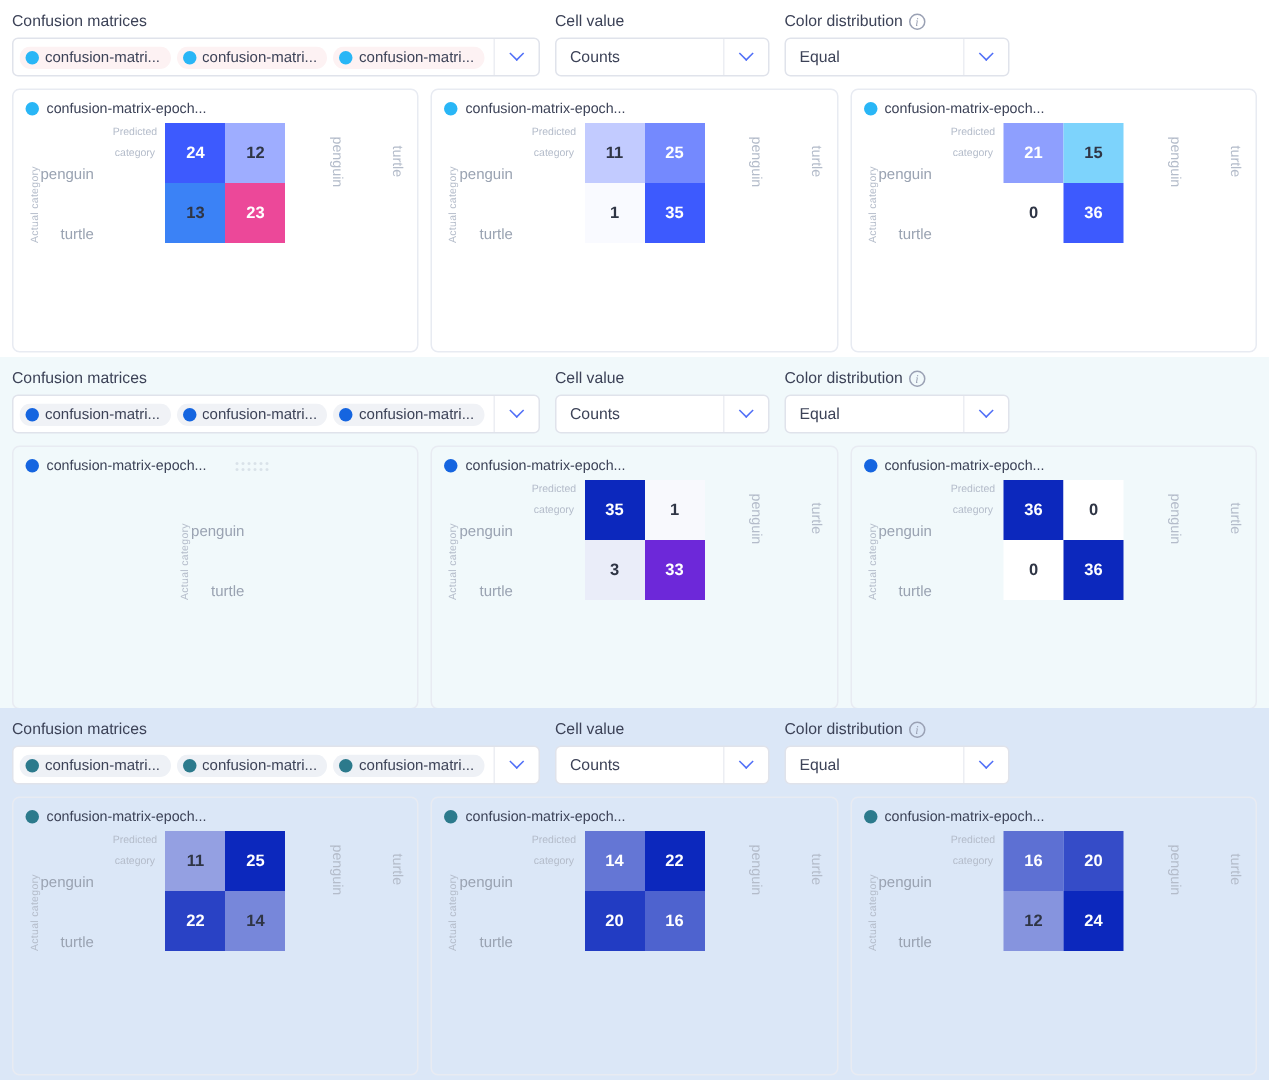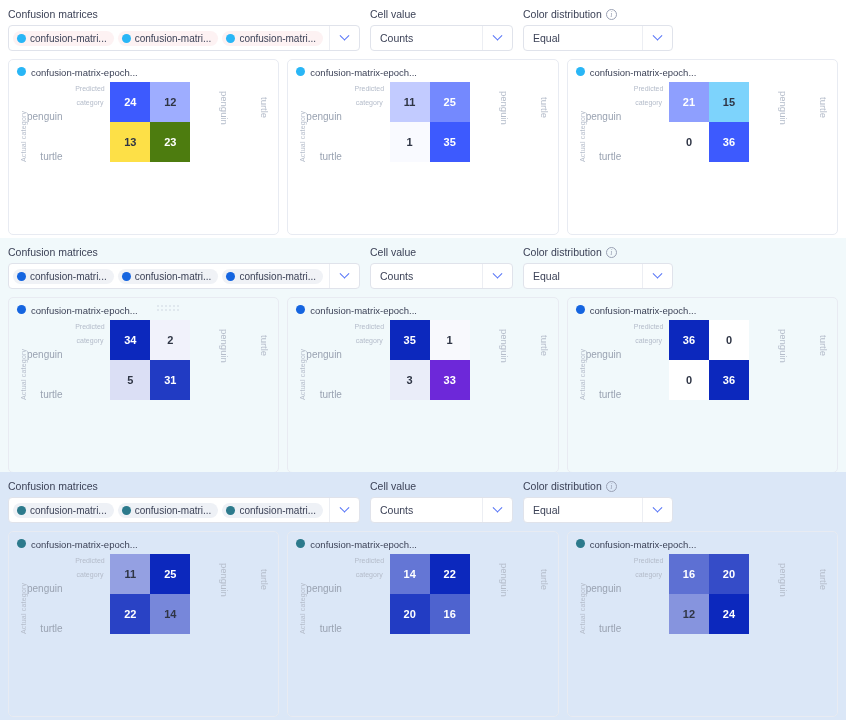--- a/index.html
+++ b/index.html
@@ -62,21 +62,21 @@
   .select-single .sv { padding-left: 9px; }
 
   
   .cards { display: flex; gap: 8px; padding: 8px 8px 0 8px; }
   .card {
     flex: 1; border: 1px solid #e8ebf2; border-radius: 5px;
     background: transparent; padding: 7px 8px 0 8px; position: relative;
     height: 176px; overflow: hidden;
   }
   .sec-2 .card { height: 186px; }
-  .card-head { display: flex; gap: 5px; }
+  .card-head { display: flex; align-items: center; gap: 5px; }
   .card-title { font-size: 9.5px; color: #3c4257; white-space: nowrap; }
   .drag-handle {
     display: grid; grid-template-columns: repeat(6, 2px);
     grid-auto-rows: 2px; gap: 2px; margin-left: 14px; opacity: .5;
   }
   .drag-handle i { background: #c3ccd8; border-radius: 50%; display: block; width: 2px; height: 2px; }
 
   
   .matrix-wrap { display: flex; justify-content: center; margin-top: 4px; }
   .matrix { display: flex; }
@@ -176,22 +176,22 @@
               <div class="ylabel">Actual category</div>
               <div class="rowlabels">
                 <div class="rowlabel">penguin</div>
                 <div class="rowlabel">turtle</div>
               </div>
               <div class="grid-col">
                 <div class="toplabel">Predicted category</div>
                 <div class="grid">
                   <div class="cell" style="background:rgb(61,90,254);color:#ffffff">24</div>
                   <div class="cell" style="background:rgb(158,173,255);color:#2f3545">12</div>
-                  <div class="cell" style="background:#fde047;color:#2f3545">13</div>
-                  <div class="cell" style="background:#4d7c0f;color:#ffffff">23</div>
+                  <div class="cell" style="background:#3b82f6;color:#2f3545">13</div>
+                  <div class="cell" style="background:#ec4899;color:#ffffff">23</div>
                 </div>
                 <div class="collabels">
                   <div class="collabel">penguin</div>
                   <div class="collabel">turtle</div>
                 </div>
               </div>
             </div>
           </div>
         </div>
         <div class="card">
@@ -322,33 +322,20 @@
               <i></i>
             </span>
           </div>
           <div class="matrix-wrap">
             <div class="matrix">
               <div class="ylabel">Actual category</div>
               <div class="rowlabels">
                 <div class="rowlabel">penguin</div>
                 <div class="rowlabel">turtle</div>
               </div>
-              <div class="grid-col">
-                <div class="toplabel">Predicted category</div>
-                <div class="grid">
-                  <div class="cell" style="background:rgb(12,40,189);color:#ffffff">34</div>
-                  <div class="cell" style="background:rgb(241,242,251);color:#2f3545">2</div>
-                  <div class="cell" style="background:rgb(219,223,245);color:#2f3545">5</div>
-                  <div class="cell" style="background:rgb(33,59,195);color:#ffffff">31</div>
-                </div>
-                <div class="collabels">
-                  <div class="collabel">penguin</div>
-                  <div class="collabel">turtle</div>
-                </div>
-              </div>
             </div>
           </div>
         </div>
         <div class="card">
           <div class="card-head">
             <span class="dot" style="background:#1565e0"></span>
             <span class="card-title">confusion-matrix-epoch...</span>
           </div>
           <div class="matrix-wrap">
             <div class="matrix">

